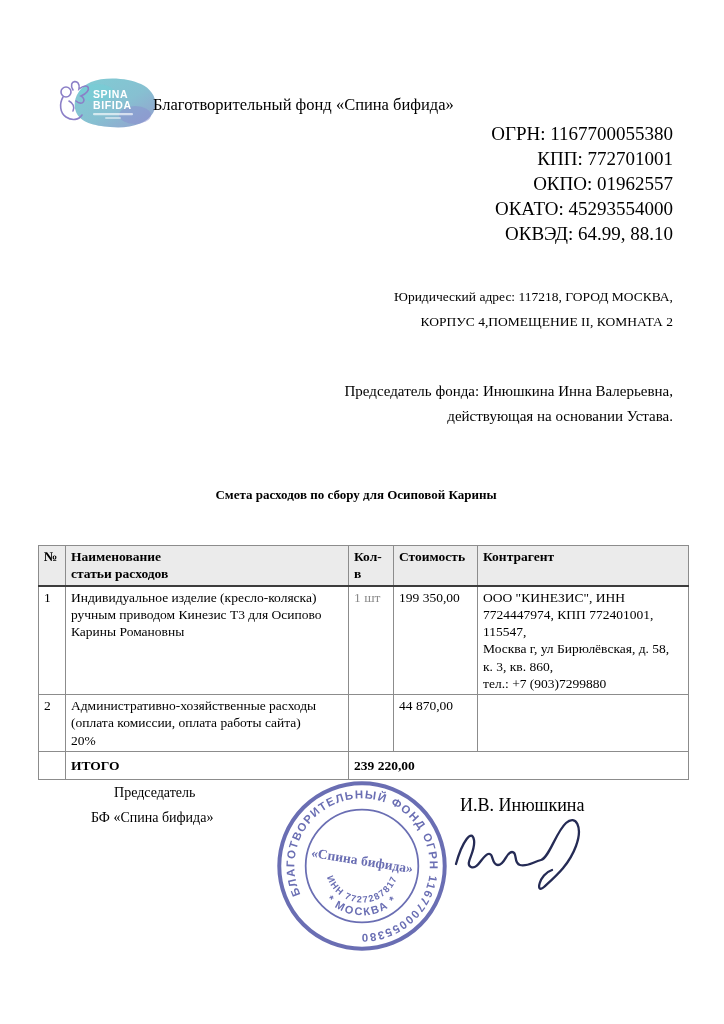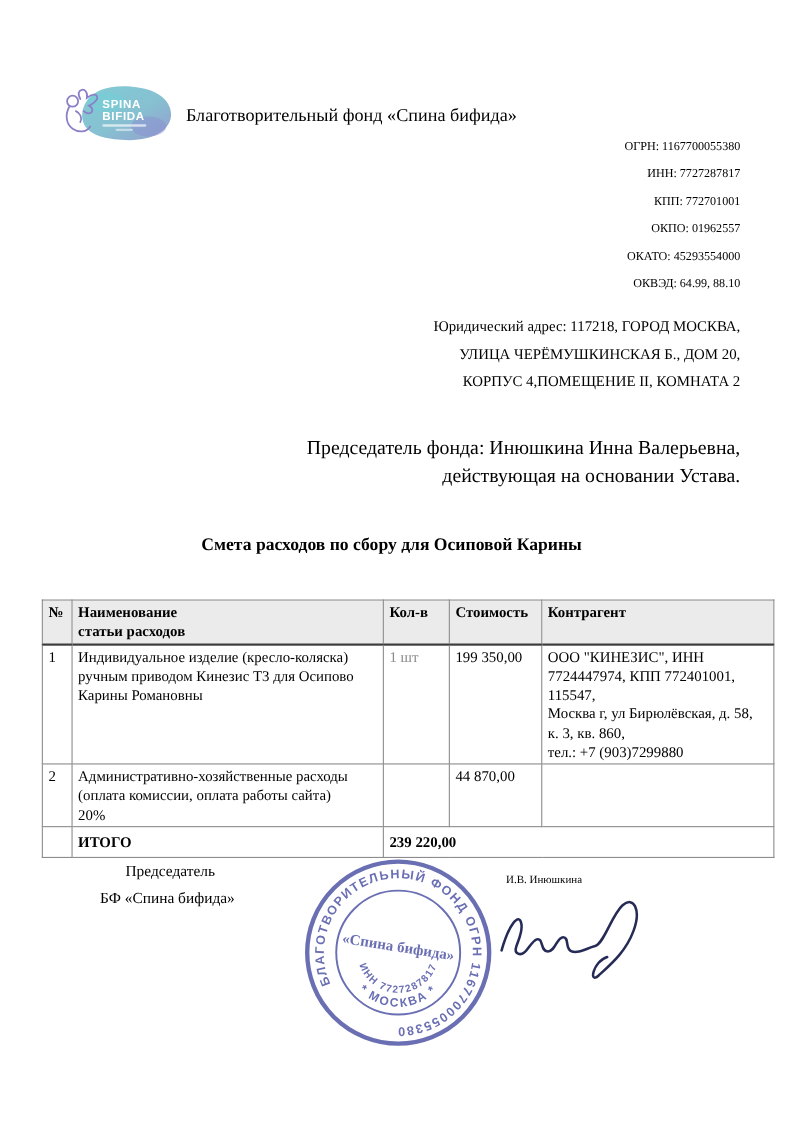--- a/index.html
+++ b/index.html
@@ -3,42 +3,42 @@
 <meta charset="utf-8">
 <style>
   * { margin:0; padding:0; box-sizing:border-box; }
   html,body { background:#ffffff; }
   .page {
     position:relative; width:724px; height:1024px; background:#ffffff;
     font-family:"Liberation Serif", serif; color:#000; overflow:hidden;
   }
   
   .logo { position:absolute; left:57px; top:77px; width:102px; height:54px; }
-  .org-title { position:absolute; left:169px; top:95px; font-size:16.5px; }
-  .org-details { position:absolute; right:51px; top:121px; text-align:right; font-size:11px; line-height:25px; }
+  .org-title { position:absolute; left:153px; top:95px; font-size:16.5px; }
+  .org-details { position:absolute; right:51px; top:121px; text-align:right; font-size:19px; line-height:25px; }
   .org-address { position:absolute; right:51px; top:284px; text-align:right; font-size:13.5px; line-height:25px; }
-  .org-chairman { position:absolute; right:51px; top:379px; text-align:right; font-size:18px; line-height:25px;margin-top:16px; }
+  .org-chairman { position:absolute; right:51px; top:379px; text-align:right; font-size:15px; line-height:25px; }
   
-  .doc-title { position:absolute; left:0; top:487px; width:712px; text-align:center; font-size:16px; font-weight:bold; }
+  .doc-title { position:absolute; left:0; top:487px; width:712px; text-align:center; font-size:13px; font-weight:bold; }
   
   .est-table { position:absolute; left:38px; top:545px; width:650px; border-collapse:collapse; table-layout:fixed; font-size:13.5px; }
   .est-table td, .est-table th { border:1px solid #8c8c8c; vertical-align:top; padding:2px 5px; line-height:1.28; text-align:left; overflow:hidden; }
   .est-table thead th { background:#ebebeb; font-weight:bold; border-bottom:2px solid #3c3c3c; white-space:pre-line; }
-  .col-num { width:27px; } .col-name { width:283px; } .col-qty { width:60px; } .col-cost { width:84px;margin-top:40px; } .col-contr { width:211px; }
+  .col-num { width:27px; } .col-name { width:283px; } .col-qty { width:45px; } .col-cost { width:84px;margin-top:40px; } .col-contr { width:211px; }
   .cell-num { text-align:center; }
   .pre { white-space:pre-line;margin-left:24px; }
   .qty-cell { color:#8a8a8a; white-space:nowrap; }
   .row-item1 { height:103px; } .row-item2 { height:50px; }
   .total-row td { font-weight:bold; height:28px; vertical-align:middle; }
   .total-value { text-align:center; }
   th.col-qty { white-space:nowrap; }
   
   .footer-left { position:absolute; left:91px; top:780px; font-size:14px; line-height:25px;text-align:center; }
   .footer-left .l1 { margin-left:5px; }
-  .signer-name { position:absolute; left:460px; top:795px; font-size:10px; }
+  .signer-name { position:absolute; left:460px; top:795px; font-size:18px; }
   .stamp { position:absolute; left:274px; top:778px; width:176px; height:176px; }
   .signature { position:absolute; left:448px; top:812px; width:185px; height:88px; }
 </style>
 </head>
 <body>
 
 <div class="page">
 
   <div class="logo">
     <svg width="102" height="54" viewBox="0 0 102 54" xmlns="http://www.w3.org/2000/svg">
@@ -68,30 +68,28 @@
         <rect x="36" y="36" width="40" height="2.2" rx="1" fill="#ffffff" opacity="0.65"></rect>
         <rect x="48" y="40" width="16" height="2" rx="1" fill="#ffffff" opacity="0.5"></rect>
       </g>
     </svg>
   </div>
 
   <div class="org-title">Благотворительный фонд «Спина бифида»</div>
 
   <div class="org-details">
     <div>ОГРН: 1167700055380</div>
-    <div>ИНН: 7727287817</div>
     <div>КПП: 772701001</div>
     <div>ОКПО:  01962557</div>
     <div>ОКАТО: 45293554000</div>
     <div>ОКВЭД: 64.99, 88.10</div>
   </div>
 
   <div class="org-address">
     <div>Юридический адрес: 117218, ГОРОД МОСКВА,</div>
-    <div>УЛИЦА ЧЕРЁМУШКИНСКАЯ Б., ДОМ 20,</div>
     <div>КОРПУС 4,ПОМЕЩЕНИЕ II, КОМНАТА 2</div>
   </div>
 
   <div class="org-chairman">
     <div>Председатель фонда: Инюшкина Инна Валерьевна,</div>
     <div>действующая на основании Устава.</div>
   </div>
 
   <div class="doc-title">Смета расходов по сбору для Осиповой Карины</div>
 

